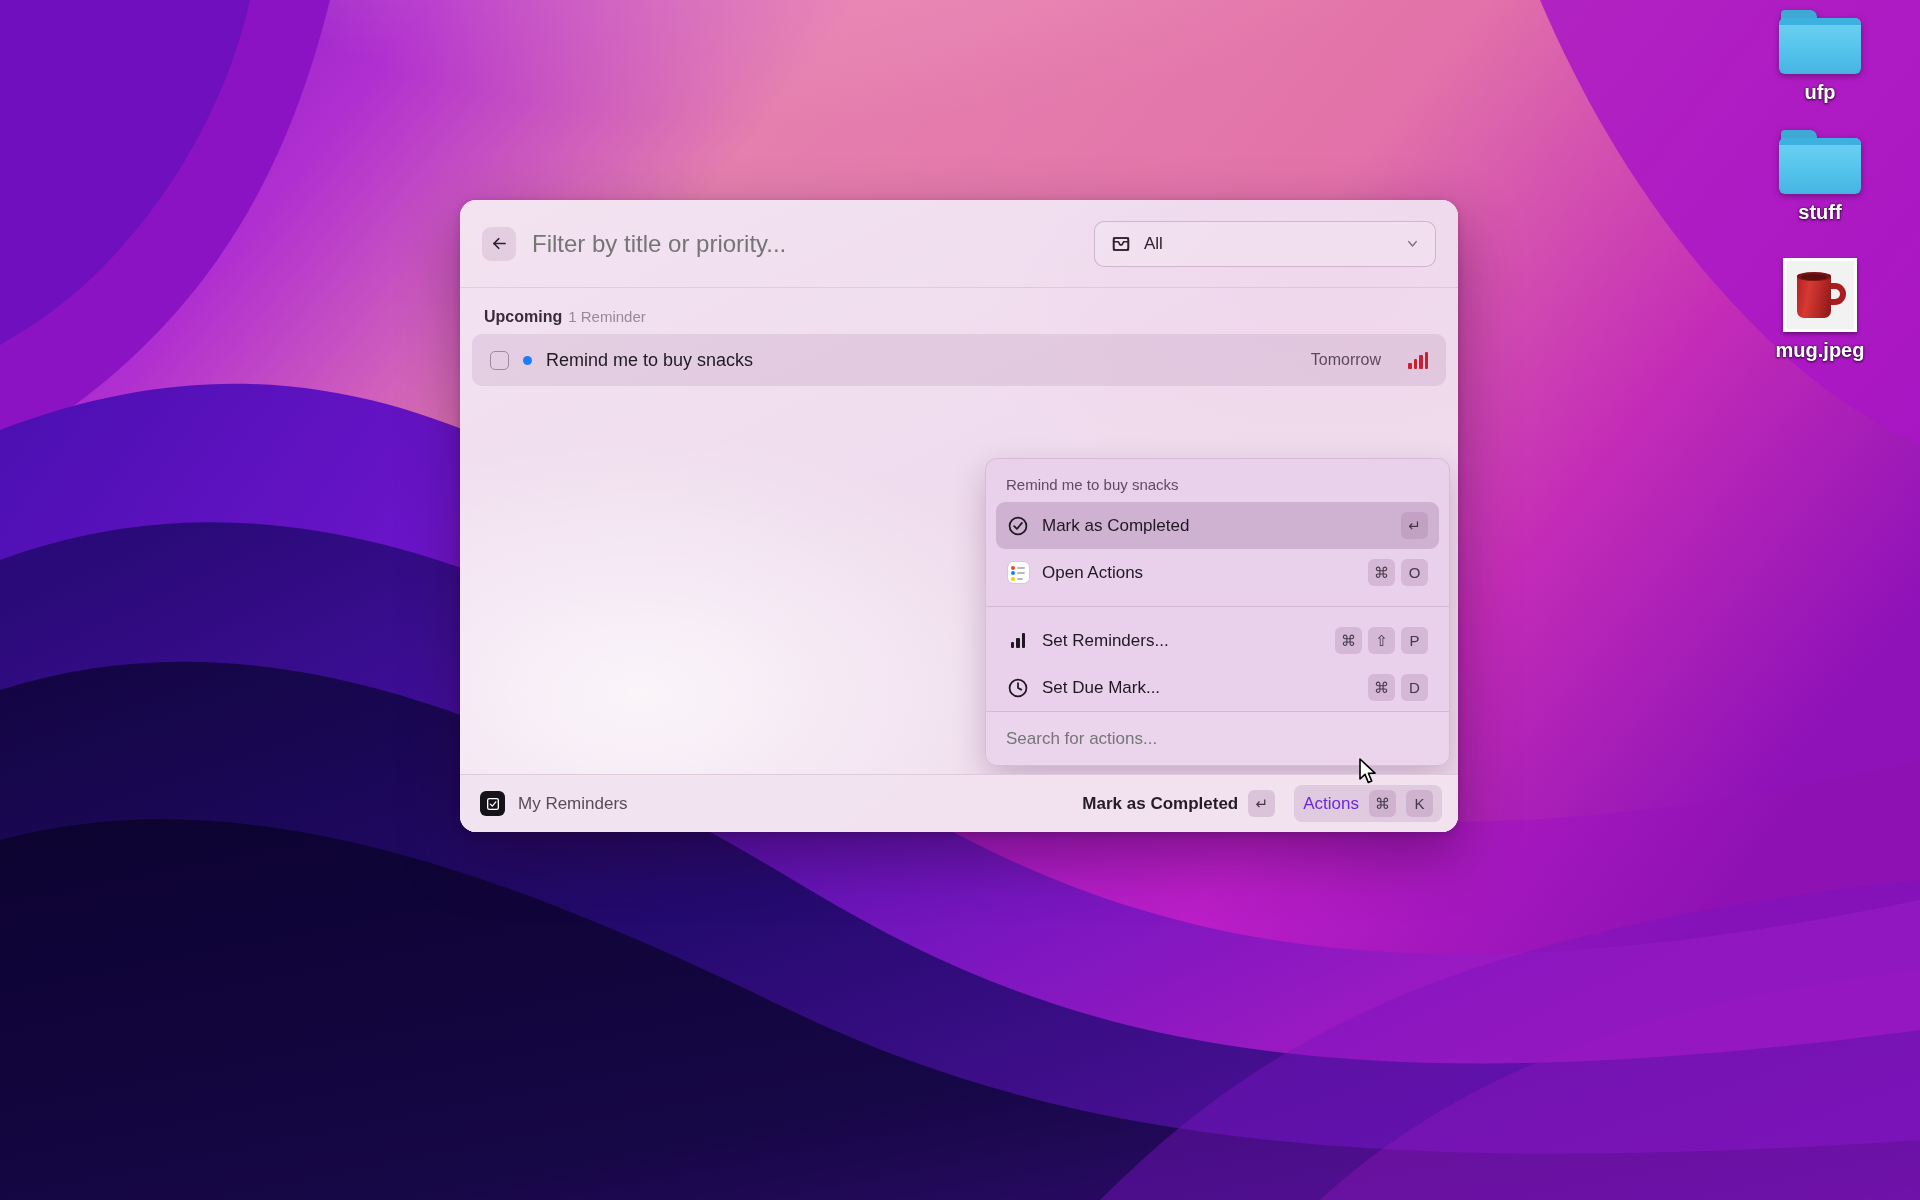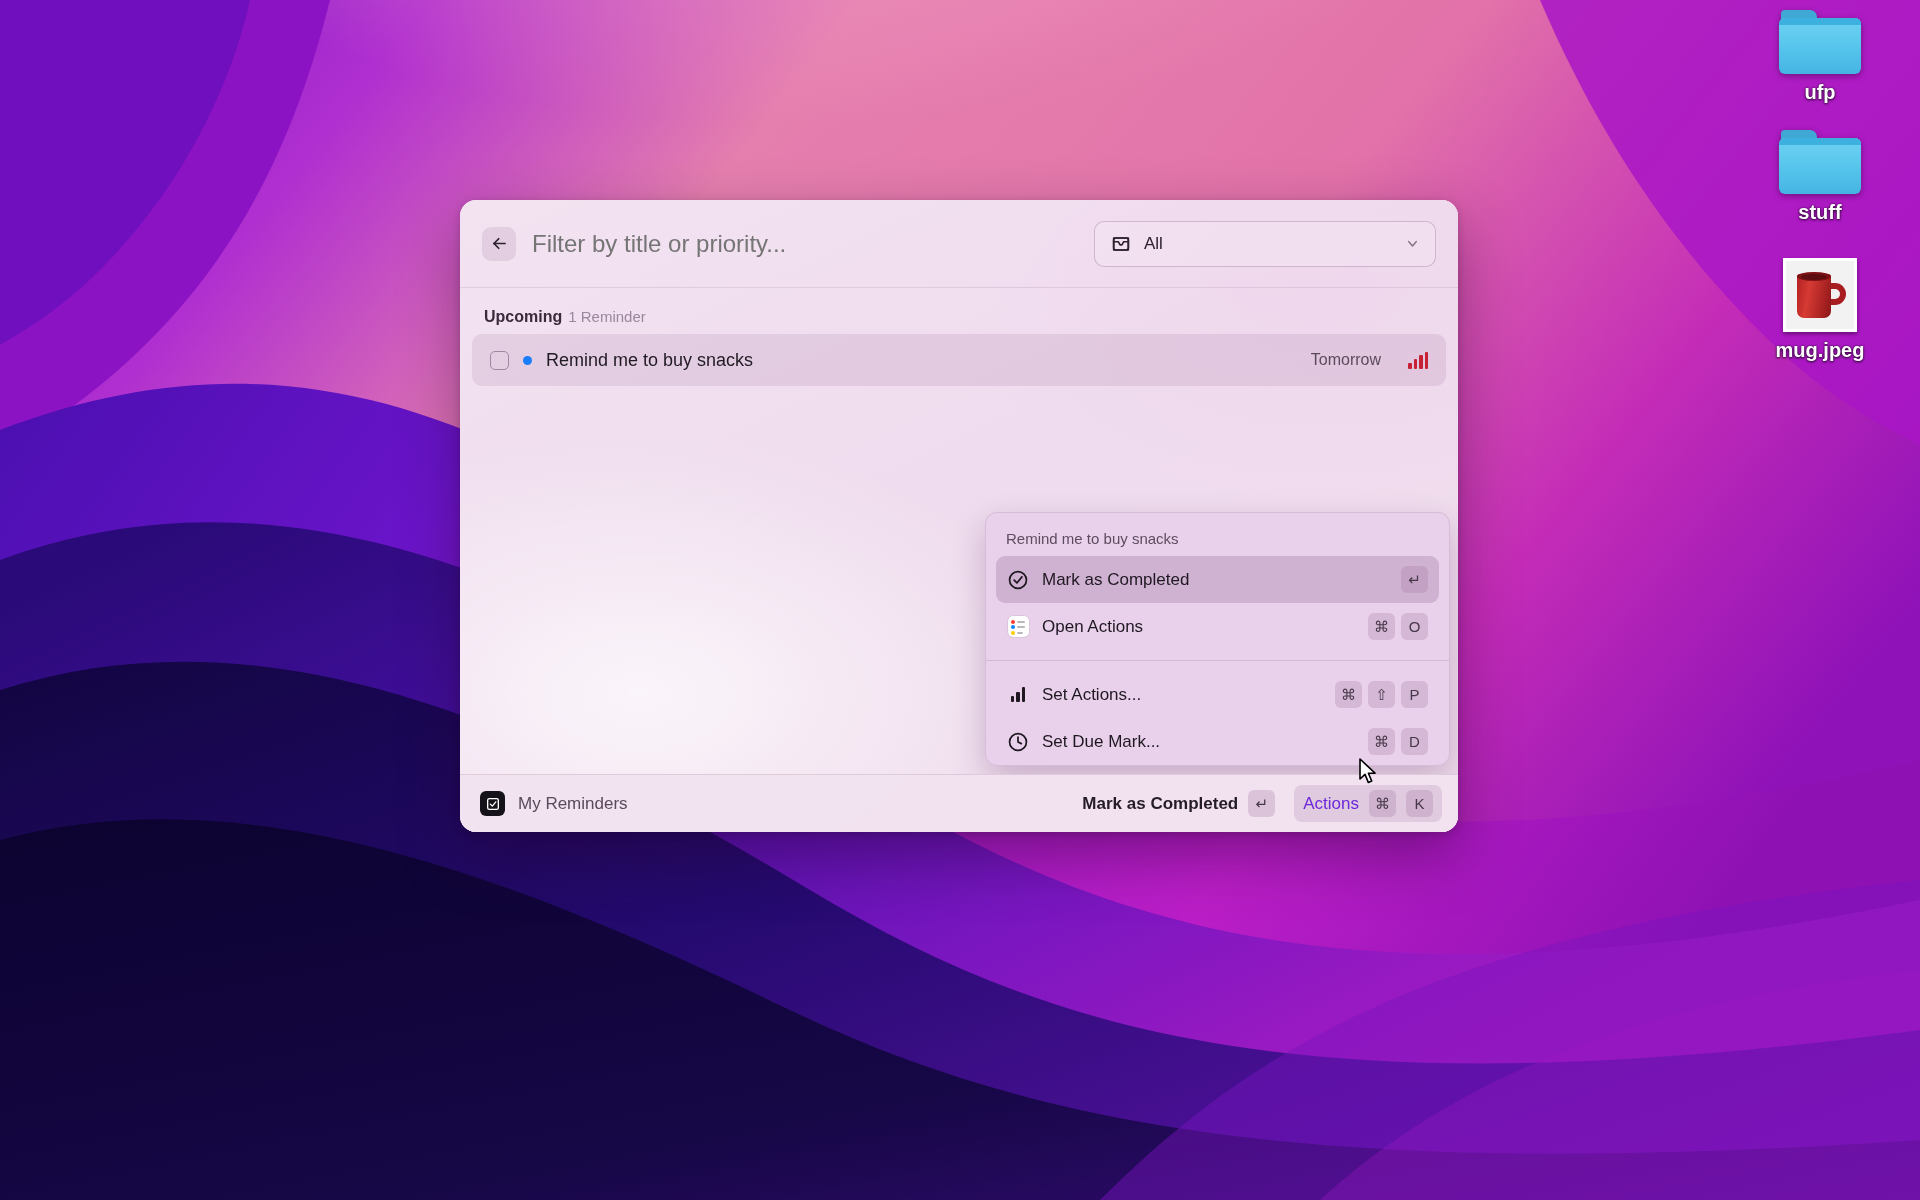--- a/index.html
+++ b/index.html
@@ -395,21 +395,21 @@
       <div class="ap-group" style="padding-top:10px; padding-bottom:0;">
 
         <div class="ap-item">
           <span class="ap-ic">
             <span style="display:flex;align-items:flex-end;gap:2px;height:15px;">
               <i style="width:3.2px;height:6px;background:#1f1821;border-radius:1px;display:block;"></i>
               <i style="width:3.2px;height:10px;background:#1f1821;border-radius:1px;display:block;"></i>
               <i style="width:3.2px;height:15px;background:#1f1821;border-radius:1px;display:block;"></i>
             </span>
           </span>
-          <span class="ap-label">Set Actions...</span>
+          <span class="ap-label">Set Reminders...</span>
           <span class="keys">
             <span class="key">⌘</span>
             <span class="key">⇧</span>
             <span class="key">P</span>
           </span>
         </div>
 
         <div class="ap-item">
           <span class="ap-ic">
             <svg viewBox="0 0 24 24" fill="none" stroke="#1f1821" stroke-width="1.9" stroke-linecap="round" stroke-linejoin="round">
@@ -419,20 +419,23 @@
           </span>
           <span class="ap-label">Set Due Mark...</span>
           <span class="keys">
             <span class="key">⌘</span>
             <span class="key">D</span>
           </span>
         </div>
 
       </div>
 
+      <div class="ap-search">
+        <input type="text" placeholder="Search for actions..." style="">
+      </div>
     </div>
 
   </div>
 
   <div class="lx-footer">
     <div class="fl-icon">
       <svg viewBox="0 0 24 24" fill="none" stroke="#ffffff" stroke-width="2" stroke-linecap="round" stroke-linejoin="round">
         <rect x="4" y="4" width="16" height="16" rx="2.5"></rect>
           <polyline points="8,12.2 11,15.2 16.2,8.8"></polyline>
       </svg>

